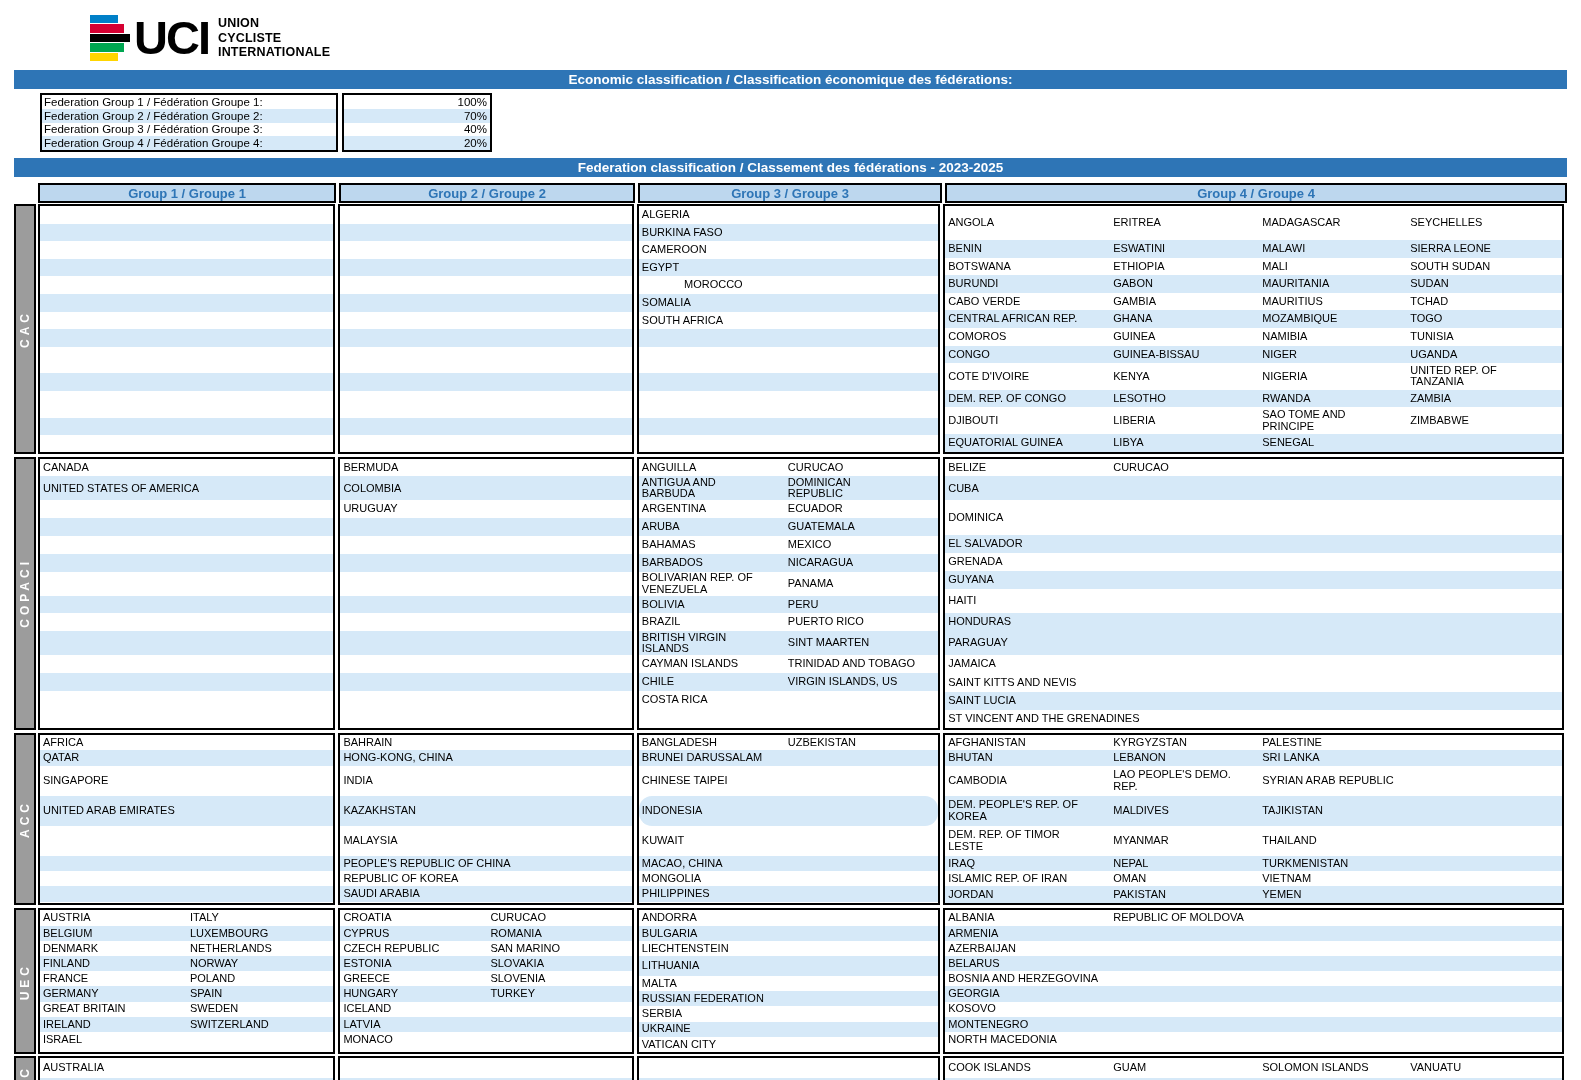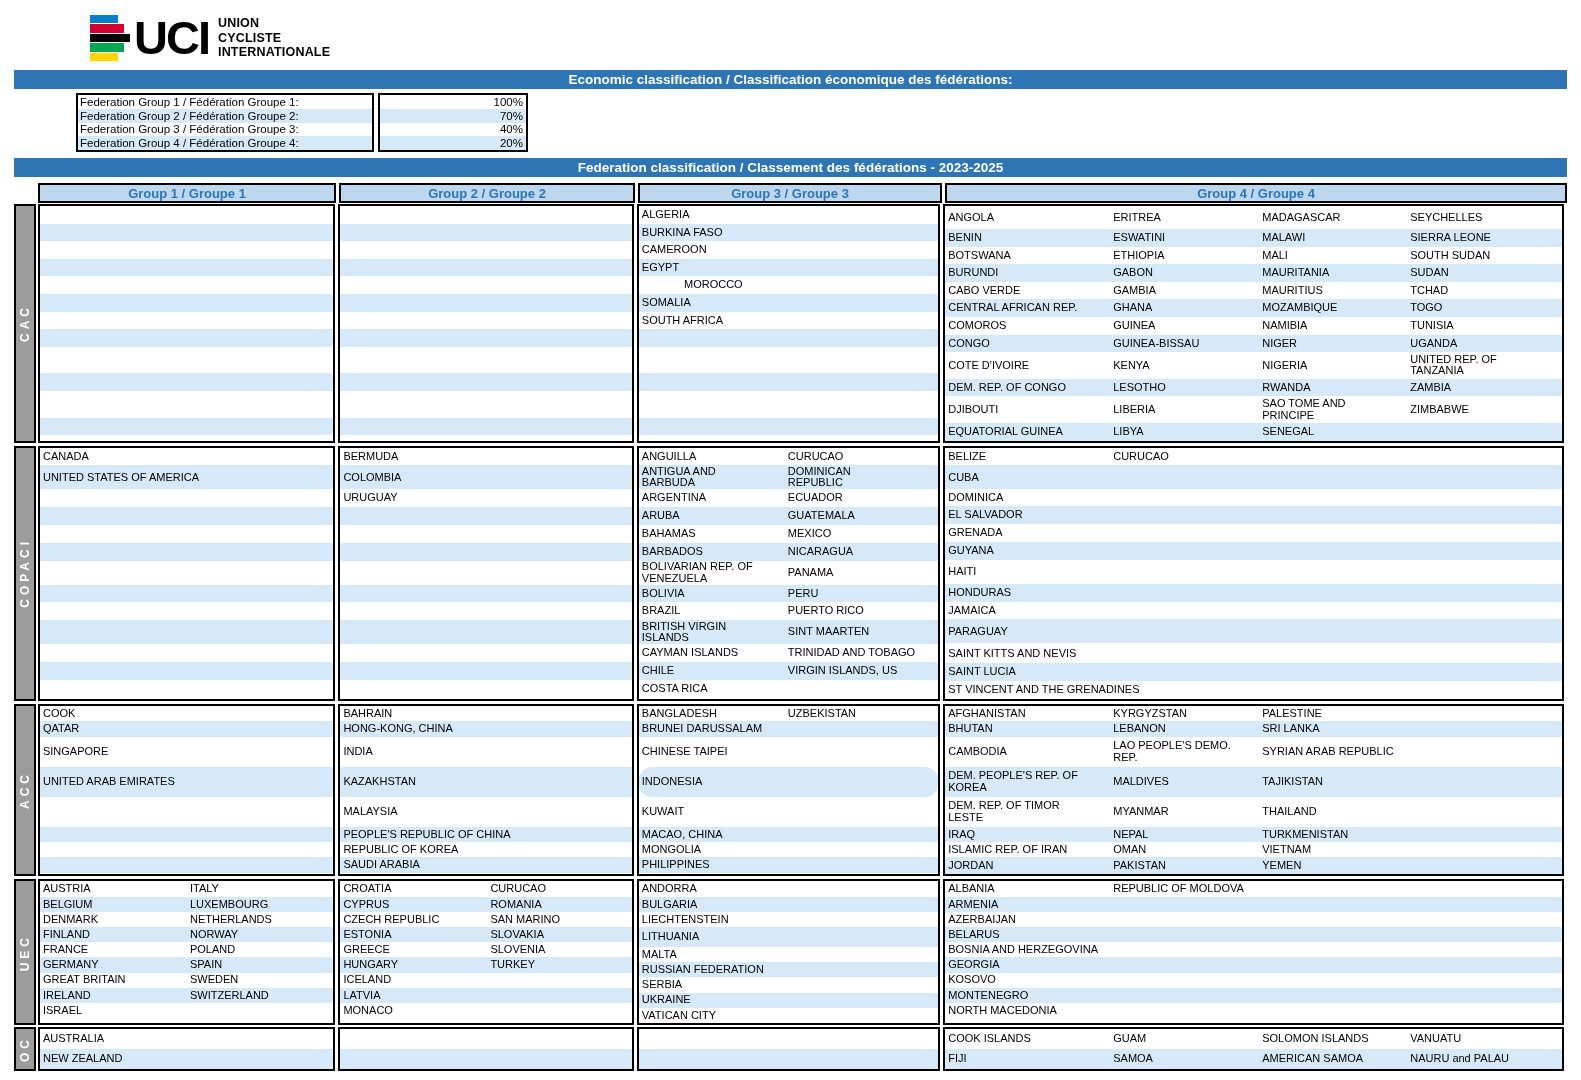--- a/index.html
+++ b/index.html
@@ -10,21 +10,21 @@
   .logo-flag{width:42px;height:47px;display:flex;flex-direction:column;justify-content:space-between;}
   .logo-flag i{display:block;height:8.6px;}
   .logo-uci{font-size:47px;font-weight:900;letter-spacing:-2px;line-height:44px;margin-left:2px;}
   .logo-text{margin-left:9px;display:flex;flex-direction:column;justify-content:center;
              font-weight:bold;font-size:12.5px;line-height:14.6px;letter-spacing:.2px;}
   
   .bar{position:absolute;left:14px;width:1553px;height:19px;background:#2E75B6;color:#fff;
        font-weight:bold;font-size:13.5px;display:flex;align-items:center;justify-content:center;}
   .bar.b1{top:70px;} .bar.b2{top:158px;}
   
-  .pct{position:absolute;left:40px;top:93px;display:flex;margin-left:36px;}
+  .pct{position:absolute;left:40px;top:93px;display:flex;}
   .pctbox{border:2px solid #000;background:#fff;}
   .pctbox.labels{width:294px;margin-right:4px;}
   .pctbox.values{width:146px;}
   .pctrow{height:13.75px;display:flex;align-items:center;font-size:11.5px;}
   .pctrow.alt{background:#D6E9F8;}
   .pctbox.labels .pctrow{padding-left:2px;}
   .pctbox.values .pctrow{justify-content:flex-end;padding-right:3px;}
   
   .ghead{position:absolute;left:14px;top:183px;display:flex;}
   .ghead .spacer{width:24px;}
@@ -240,21 +240,21 @@
           <div class="row" style="height: 26.6px; grid-template-columns: 146px 1fr;">
             <div class="cell"></div>
             <div class="cell"></div>
           </div>
           <div class="row alt" style="height: 17.6px; grid-template-columns: 146px 1fr;">
             <div class="cell"></div>
             <div class="cell"></div>
           </div>
         </div>
         <div class="gbox w4">
-          <div class="row" style="height: 23px; grid-template-columns: 165px 149px 148px 1fr;">
+          <div class="row" style="height: 34px; grid-template-columns: 165px 149px 148px 1fr;">
             <div class="cell">ANGOLA</div>
             <div class="cell">ERITREA</div>
             <div class="cell">MADAGASCAR</div>
             <div class="cell">SEYCHELLES</div>
           </div>
           <div class="row alt" style="height: 17.6px; grid-template-columns: 165px 149px 148px 1fr;">
             <div class="cell">BENIN</div>
             <div class="cell">ESWATINI</div>
             <div class="cell">MALAWI</div>
             <div class="cell">SIERRA LEONE</div>
@@ -493,21 +493,21 @@
             <div class="cell">CURUCAO</div>
             <div class="cell"></div>
             <div class="cell"></div>
           </div>
           <div class="row alt" style="height: 24px; grid-template-columns: 165px 149px 148px 1fr;">
             <div class="cell">CUBA</div>
             <div class="cell"></div>
             <div class="cell"></div>
             <div class="cell"></div>
           </div>
-          <div class="row" style="height: 17px; grid-template-columns: 165px 149px 148px 1fr;">
+          <div class="row" style="height: 35px; grid-template-columns: 165px 149px 148px 1fr;">
             <div class="cell">DOMINICA</div>
             <div class="cell"></div>
             <div class="cell"></div>
             <div class="cell"></div>
           </div>
           <div class="row alt" style="height: 17.8px; grid-template-columns: 165px 149px 148px 1fr;">
             <div class="cell">EL SALVADOR</div>
             <div class="cell"></div>
             <div class="cell"></div>
             <div class="cell"></div>
@@ -529,28 +529,28 @@
             <div class="cell"></div>
             <div class="cell"></div>
             <div class="cell"></div>
           </div>
           <div class="row alt" style="height: 17.8px; grid-template-columns: 165px 149px 148px 1fr;">
             <div class="cell">HONDURAS</div>
             <div class="cell"></div>
             <div class="cell"></div>
             <div class="cell"></div>
           </div>
+          <div class="row alt" style="height: 24px; grid-template-columns: 165px 149px 148px 1fr;">
+            <div class="cell">PARAGUAY</div>
+            <div class="cell"></div>
+            <div class="cell"></div>
+            <div class="cell"></div>
+          </div>
           <div class="row" style="height: 17.8px; grid-template-columns: 165px 149px 148px 1fr;">
             <div class="cell">JAMAICA</div>
-            <div class="cell"></div>
-            <div class="cell"></div>
-            <div class="cell"></div>
-          </div>
-          <div class="row alt" style="height: 24px; grid-template-columns: 165px 149px 148px 1fr;">
-            <div class="cell">PARAGUAY</div>
             <div class="cell"></div>
             <div class="cell"></div>
             <div class="cell"></div>
           </div>
           <div class="row" style="height: 20px; grid-template-columns: 165px 149px 148px 1fr;">
             <div class="cell">SAINT KITTS AND NEVIS</div>
             <div class="cell"></div>
             <div class="cell"></div>
             <div class="cell"></div>
           </div>
@@ -567,21 +567,21 @@
             <div class="cell"></div>
           </div>
         </div>
       </div>
       <div class="section" style="margin-bottom: 3px;">
         <div class="sec-label">
           <span>ACC</span>
         </div>
         <div class="gbox w1">
           <div class="row" style="height: 15.4px; grid-template-columns: 147px 1fr;">
-            <div class="cell">COOK</div>
+            <div class="cell">AFRICA</div>
             <div class="cell"></div>
           </div>
           <div class="row alt" style="height: 15.4px; grid-template-columns: 147px 1fr;">
             <div class="cell">QATAR</div>
             <div class="cell"></div>
           </div>
           <div class="row" style="height: 30px; grid-template-columns: 147px 1fr;">
             <div class="cell">SINGAPORE</div>
             <div class="cell"></div>
           </div>

